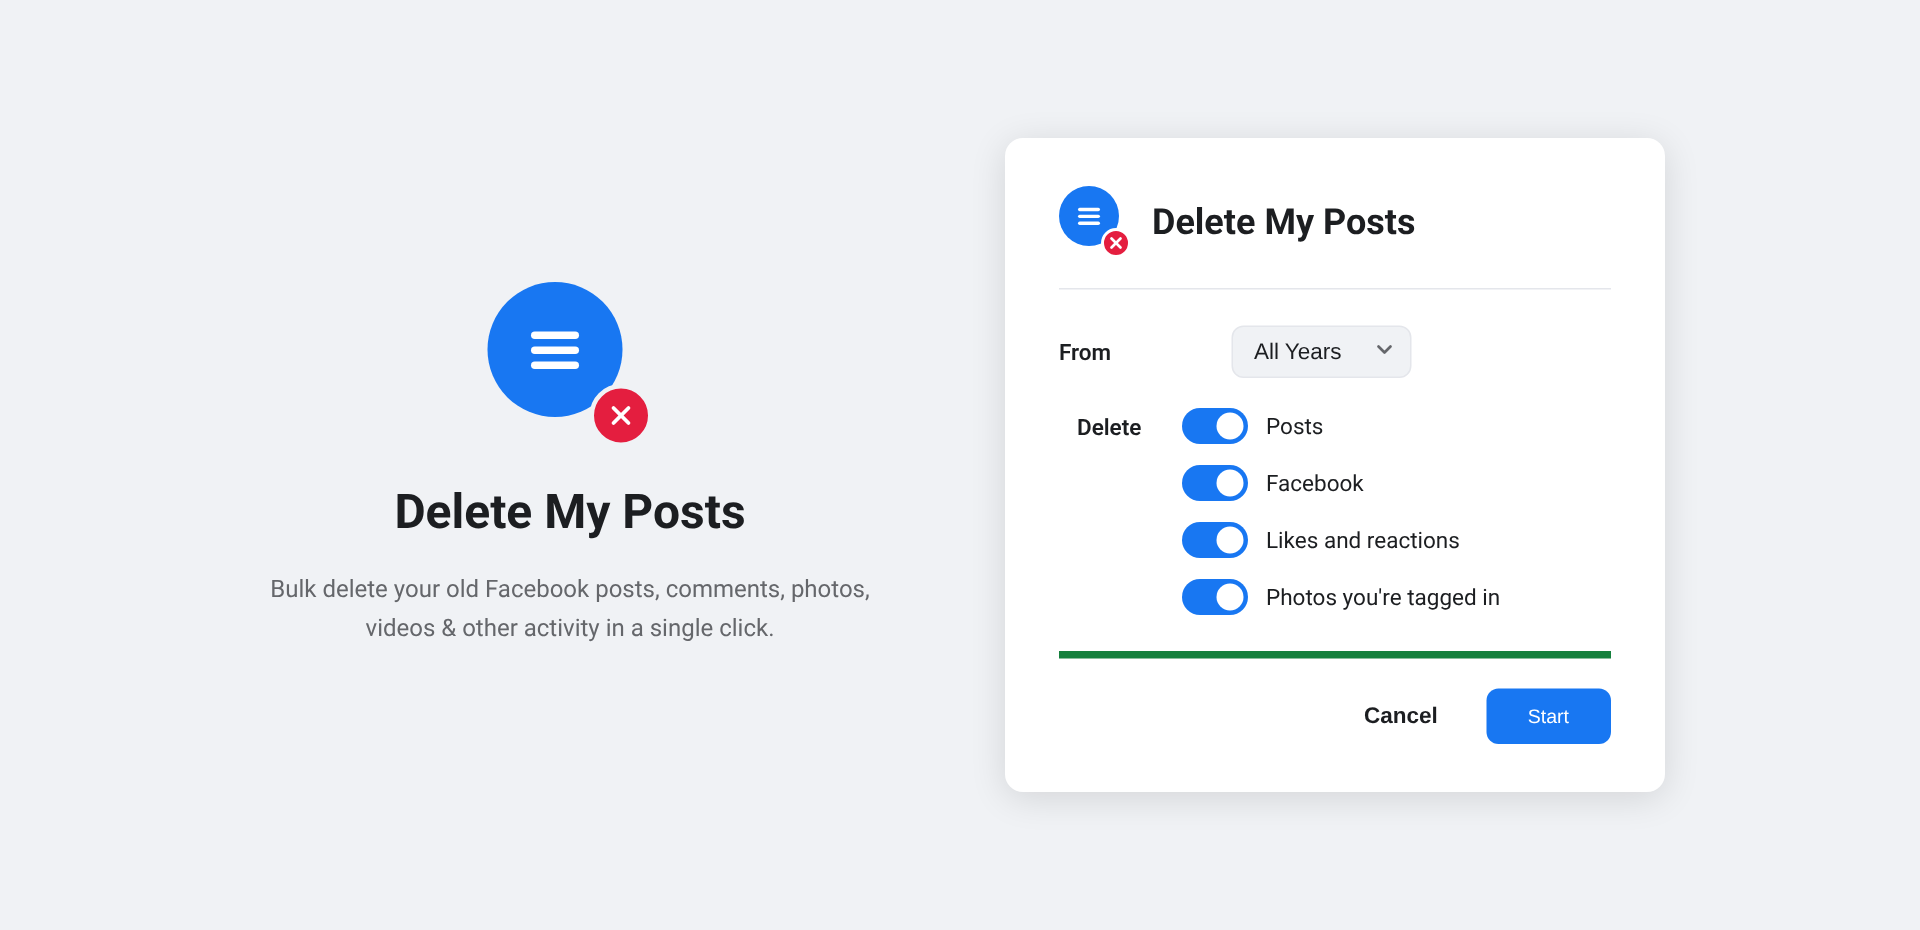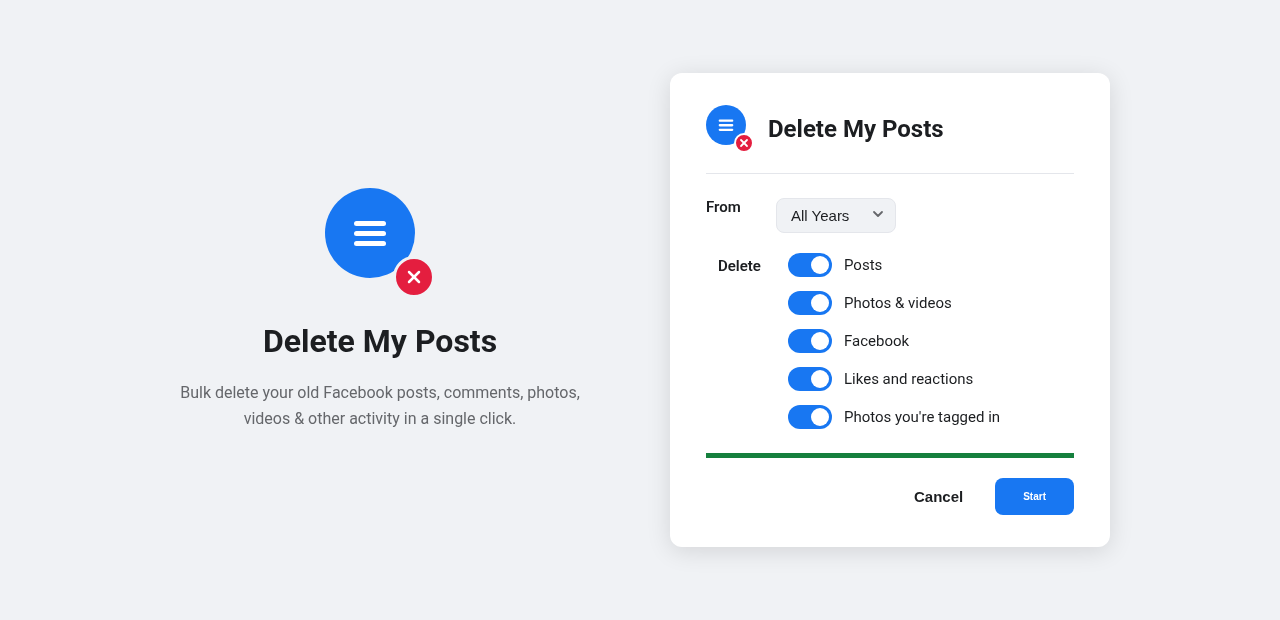--- a/index.html
+++ b/index.html
@@ -144,20 +144,21 @@
     }
 
     .dialog-title {
       font-size: 24px;
       font-weight: 700;
       color: #1c1e21;
     }
 
     .form-row {
       display: flex;
+      align-items: center;
       margin-bottom: 20px;
     }
 
     .form-label {
       font-size: 15px;
       font-weight: 600;
       color: #1c1e21;
       width: 70px;
       flex-shrink: 0;
     }
@@ -172,20 +173,21 @@
       background-color: #f0f2f5;
       border: 1px solid #e4e6eb;
       border-radius: 8px;
       padding: 8px 36px 8px 14px;
       font-size: 15px;
       color: #1c1e21;
       cursor: pointer;
       font-weight: 500;
       outline: none;
       min-width: 120px;
+      margin-left: 45px;
     }
 
     .select-chevron {
       position: absolute;
       right: 10px;
       top: 50%;
       transform: translateY(-50%);
       pointer-events: none;
       color: #65676b;
     }
@@ -284,22 +286,22 @@
       color: #1c1e21;
       cursor: pointer;
       border-radius: 8px;
     }
 
     .btn-start {
       background-color: #1877f2;
       color: white;
       border: none;
       padding: 10px 28px;
-      font-size: 10px;
-      font-weight: 700;
+      font-size: 13px;
+      font-weight: 400;
       border-radius: 8px;
       cursor: pointer;
     }
   </style>
 </head>
 <body>
 
 <div class="main-container">
 
   <div class="left-panel">
@@ -370,27 +372,20 @@
       <div class="toggle-list">
 
         <div class="toggle-item">
           <label class="toggle">
             <input type="checkbox" checked="" style="">
             <span class="toggle-slider on"></span>
           </label>
           <span class="toggle-text">Posts</span>
         </div>
 
-        <div class="toggle-item">
-          <label class="toggle">
-            <input type="checkbox" checked="" style="">
-            <span class="toggle-slider on"></span>
-          </label>
-          <span class="toggle-text">Photos &amp; videos</span>
-        </div>
 
         <div class="toggle-item">
           <label class="toggle">
             <input type="checkbox" checked="" style="">
             <span class="toggle-slider on"></span>
           </label>
           <span class="toggle-text">Facebook</span>
         </div>
 
         <div class="toggle-item">

